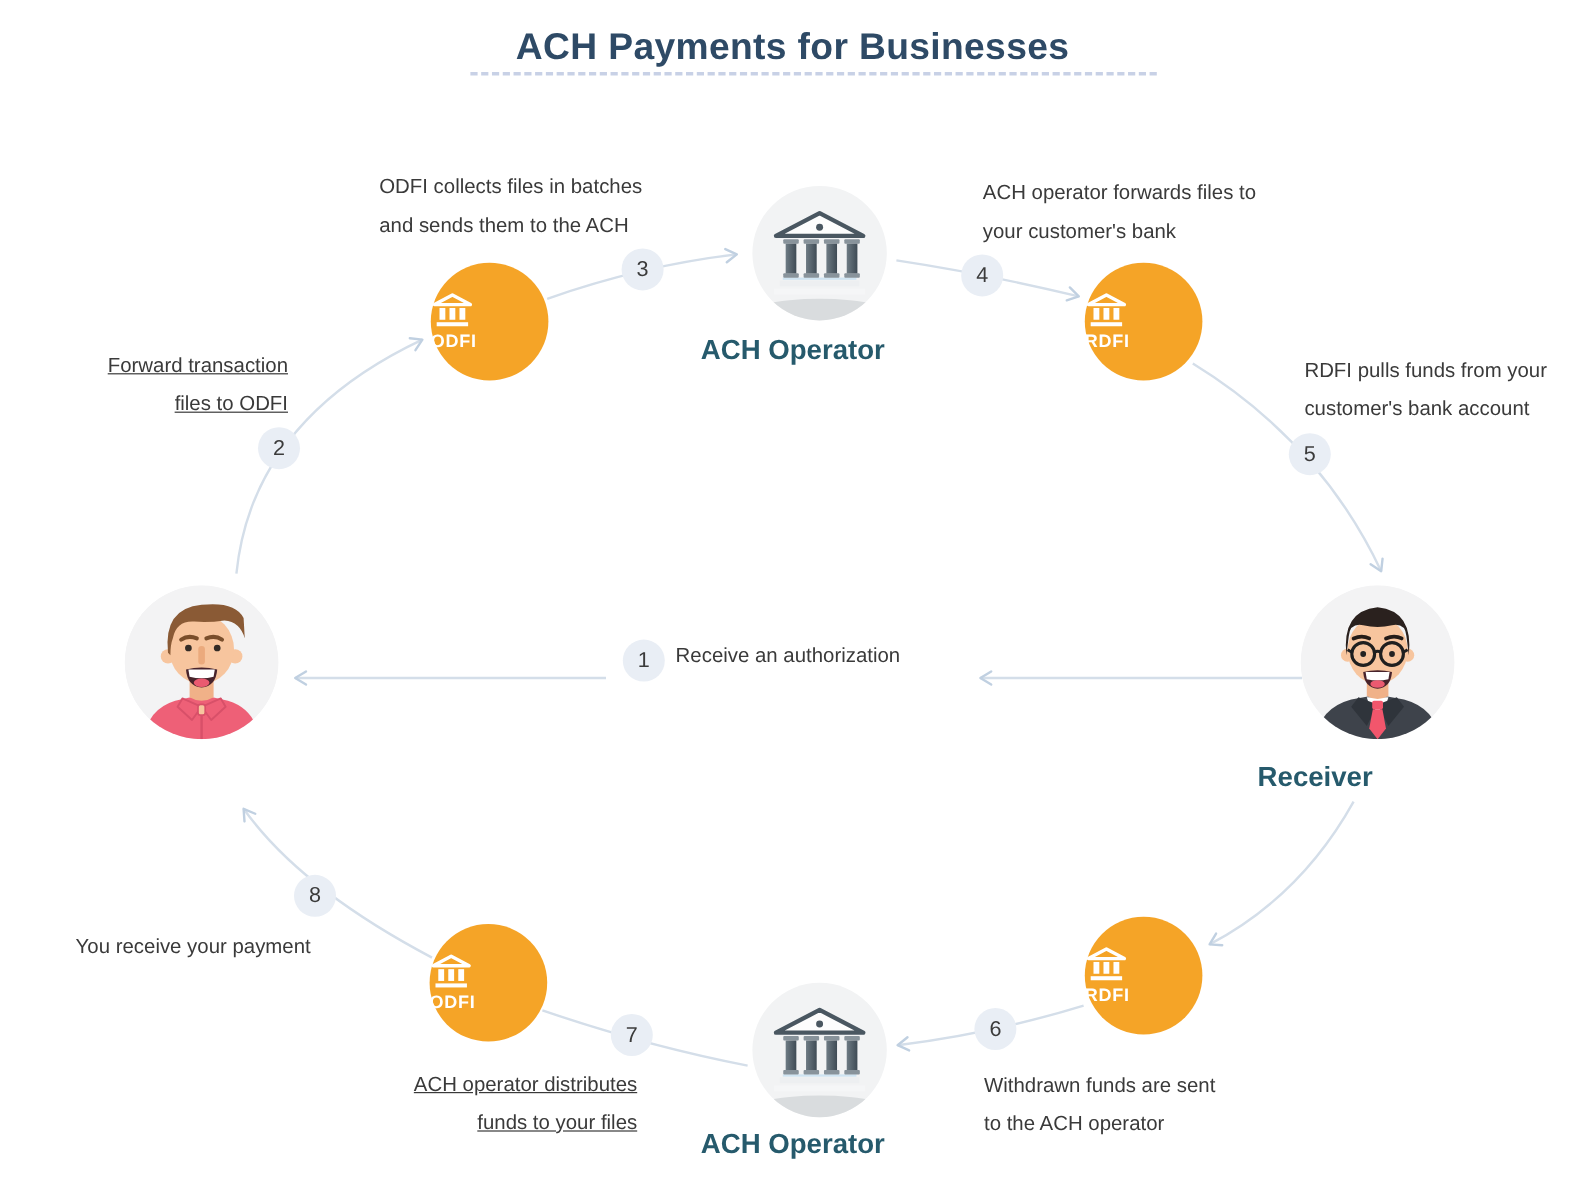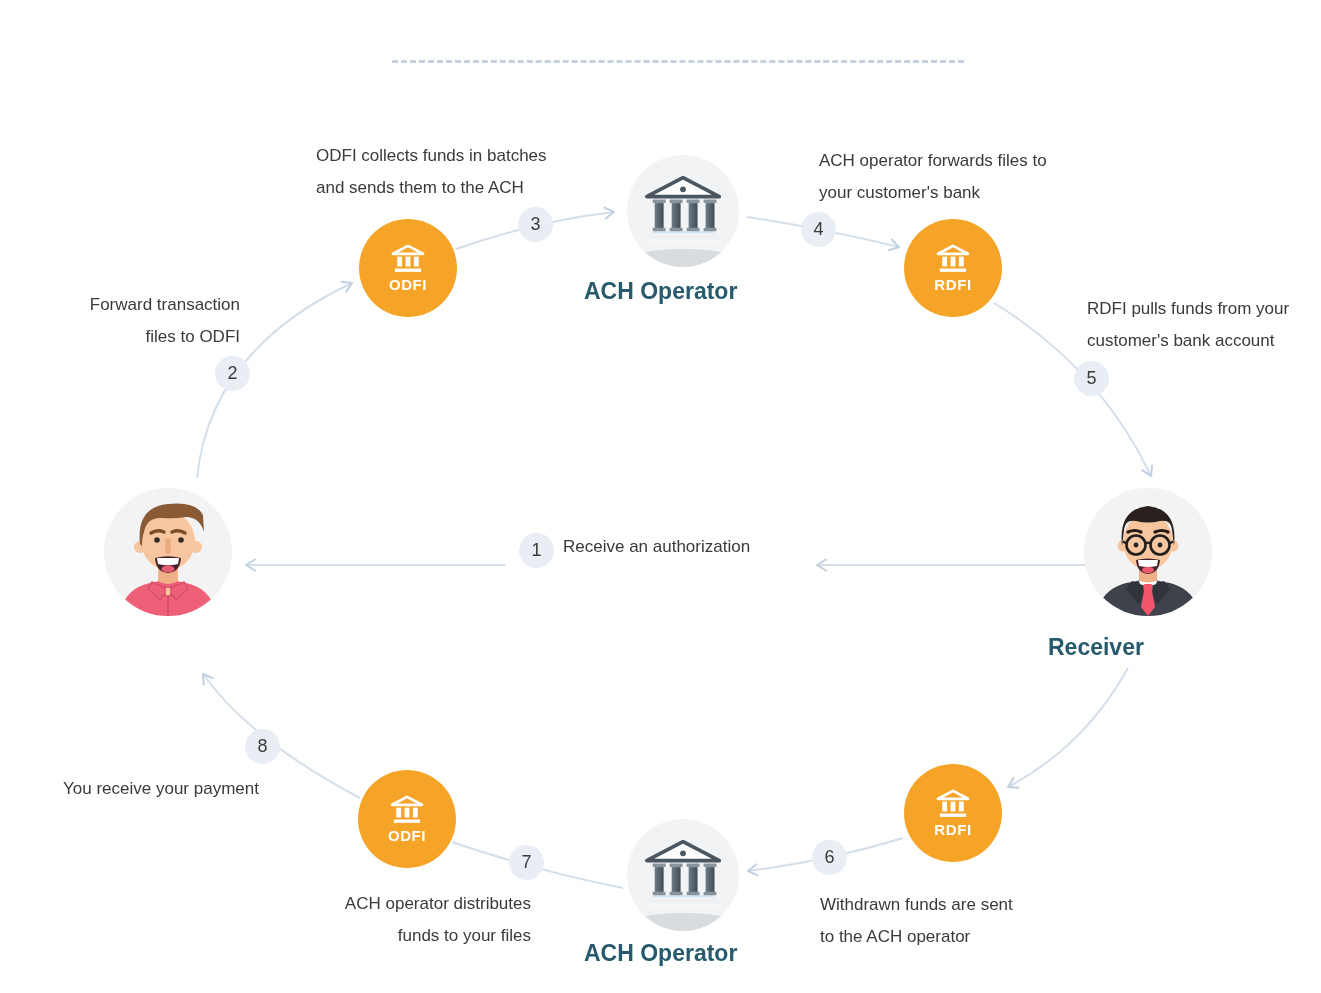--- a/index.html
+++ b/index.html
@@ -14,21 +14,21 @@
   .title-underline {
     position:absolute; top:60px; left:392px; width:572px; height:0;
     border-top:3px dashed #C8D1E6;
   }
   .arcs { position:absolute; left:0; top:0; }
   .arc  { stroke:#D4DEE9; stroke-width:2; fill:none; }
 
   .orange-node {
     position:absolute; width:98px; height:98px; border-radius:50%;
     background:#F5A427; display:flex; flex-direction:column;
-    align-items:center; justify-content:center; gap:3px;
+    align-items:flex-start; justify-content:center; gap:3px;
   }
   .orange-node .nlabel {
     color:#ffffff; font-weight:bold; font-size:15px; letter-spacing:.6px;
   }
   .op-node {
     position:absolute; width:112px; height:112px; border-radius:50%;
     background:#F2F3F4; overflow:hidden;
     display:flex; align-items:center; justify-content:center;
   }
   .op-shadow {
@@ -43,21 +43,21 @@
   .badge {
     position:absolute; width:35px; height:35px; border-radius:50%;
     background:#E9EEF5; color:#3B3B3B; font-size:18px;
     display:flex; align-items:center; justify-content:center;
   }
   .step-text {
     position:absolute; font-size:17px; line-height:32px; color:#3A3A3A;
     white-space:nowrap;
   }
   .step-text span { display:block; }
-  .right { text-align:right; }
+  .right { text-align:right;text-decoration:underline; }
   .node-label {
     position:absolute; font-size:23px; font-weight:bold; color:#265A6C;
     white-space:nowrap;
   }
   .defs-hidden { position:absolute; width:0; height:0; overflow:hidden; }
 </style>
 </head>
 <body>
 
 <svg class="defs-hidden" aria-hidden="true">
@@ -148,20 +148,21 @@
       <path d="M 42.6,55.5 L 39,53.5 M 85.4,55.5 L 89,53.5" stroke="#1F1F1F" stroke-width="2.4"></path>
       <path d="M 52,72 Q 64,69 76,72 Q 75,85 64,86 Q 53,85 52,72 Z" fill="#47232B"></path>
       <path d="M 54,72 L 74,72 L 73,78 Q 64,80 55,78 Z" fill="#ffffff"></path>
       <ellipse cx="64" cy="82" rx="6" ry="3.2" fill="#EA5A70"></ellipse>
     </symbol>
   </defs>
 </svg>
 
 <div class="canvas">
 
+  <div class="title">ACH Payments for Businesses</div>
   <div class="title-underline"></div>
 
   <svg class="arcs" width="1321" height="993">
     <defs>
       <marker id="arrow" viewBox="-11 -8 14 16" refX="0" refY="0" markerWidth="15" markerHeight="16" orient="auto" markerUnits="userSpaceOnUse">
         <path d="M -9 -5.5 L 0 0 L -9 5.5" fill="none" stroke="#C0D0E1" stroke-width="2" stroke-linecap="round" stroke-linejoin="round"></path>
       </marker>
     </defs>
     <path class="arc" d="M 197 478 Q 210 350 352 283" marker-end="url(#arrow)"></path>
     <path class="arc" d="M 456 249 Q 536 221 614 212" marker-end="url(#arrow)"></path>
@@ -239,21 +240,21 @@
   <div class="badge" style="left:245px; top:729px;">8</div>
 
   <div class="step-text" style="left:563px; top:531px;">
     <span>Receive an authorization</span>
   </div>
   <div class="step-text right" style="left:40px; top:289px; width:200px;">
     <span>Forward transaction</span>
     <span>files to ODFI</span>
   </div>
   <div class="step-text" style="left:316px; top:140px;">
-    <span>ODFI collects funds in batches</span>
+    <span>ODFI collects files in batches</span>
     <span>and sends them to the ACH</span>
   </div>
   <div class="step-text" style="left:819px; top:145px;">
     <span>ACH operator forwards files to</span>
     <span>your customer's bank</span>
   </div>
   <div class="step-text" style="left:1087px; top:293px;">
     <span>RDFI pulls funds from your</span>
     <span>customer's bank account</span>
   </div>

